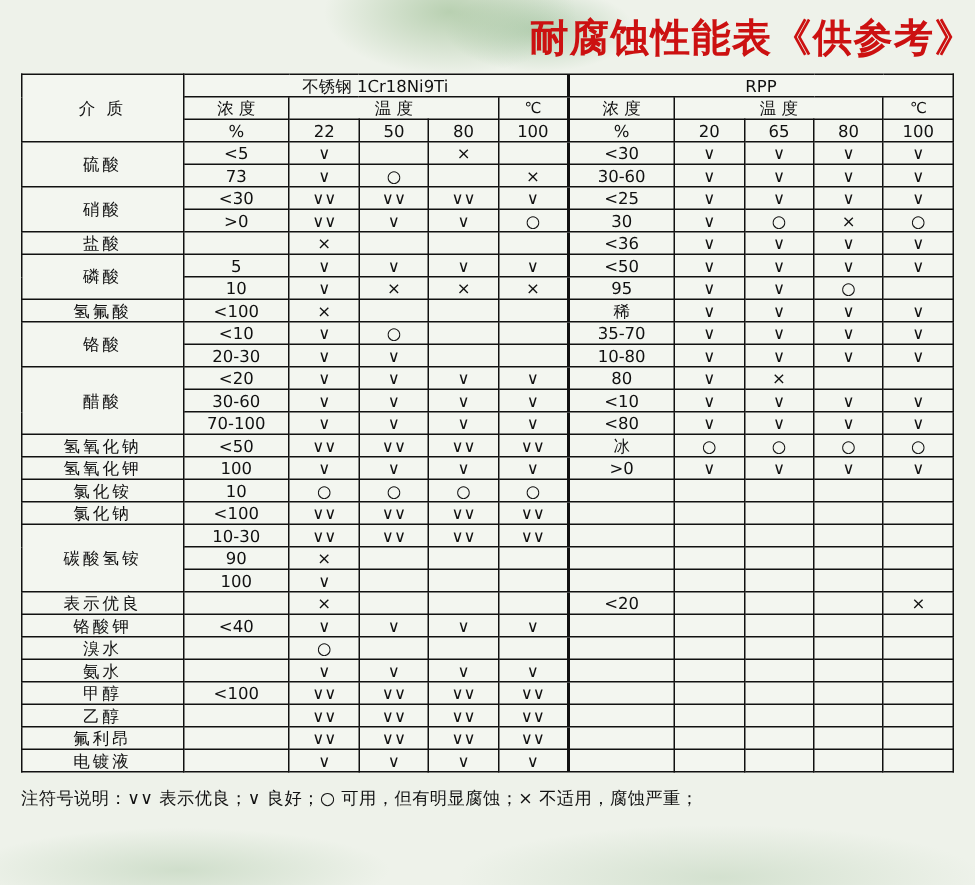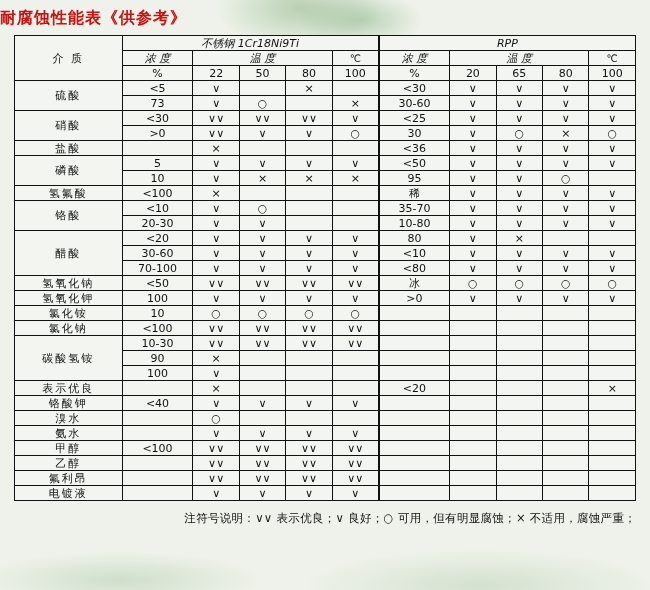--- a/index.html
+++ b/index.html
@@ -17,24 +17,24 @@
       radial-gradient(ellipse 120px 60px at 300px 8px, rgba(140,180,130,.55), rgba(140,180,130,0) 70%),
       radial-gradient(ellipse 90px 40px at 360px 20px, rgba(120,170,120,.45), rgba(120,170,120,0) 70%),
       radial-gradient(ellipse 200px 40px at 120px 580px, rgba(150,185,145,.35), rgba(150,185,145,0) 70%),
       radial-gradient(ellipse 250px 50px at 480px 585px, rgba(150,185,145,.30), rgba(150,185,145,0) 70%),
       linear-gradient(#eef2ea,#eef2ea);
     z-index:0;
   }
   .page{position:relative;z-index:1;width:650px;height:590px;}
 
   .title{
-    text-align:left;
+    text-align:right;
     color:#cc1111;
     font-weight:bold;
-    font-size:16px;
+    font-size:26px;
     letter-spacing:1px;
     padding-top:8px;
     padding-bottom:6px;
     font-family:"DejaVu Sans","Liberation Sans",sans-serif;
   }
 
   table.main{
     border-collapse:collapse;
     width:622px;
     margin:0 auto;
@@ -45,33 +45,32 @@
     border:1px solid #111;
     font-size:11px;
     text-align:center;
     height:14px;
     padding:0;
     color:#111;
     font-weight:normal;
     line-height:13px;
   }
   .hdr{font-size:12px;font-weight:bold;letter-spacing:2px;}
-  .hdr-sm{font-size:11px;font-weight:bold;font-style:italic;}
+  .hdr-sm{font-size:11px;font-weight:bold;}
   .lbl{font-size:12px;letter-spacing:2px;}
   .conc{font-size:11px;}
   .mark{font-size:12px;font-weight:bold;}
   .thickr{border-right:2px solid #111 !important;}
 
   .note{
     width:622px;margin:6px auto 0 auto;
     font-size:11.5px;color:#111;
     border-top:0;
     padding-top:4px;
     letter-spacing:0.3px;
-    text-align:right;
   }
 </style>
 </head>
 <body>
 
 <div class="bg-blotch"></div>
 
 <div class="page">
 
   <div class="title">耐腐蚀性能表《供参考》</div>

